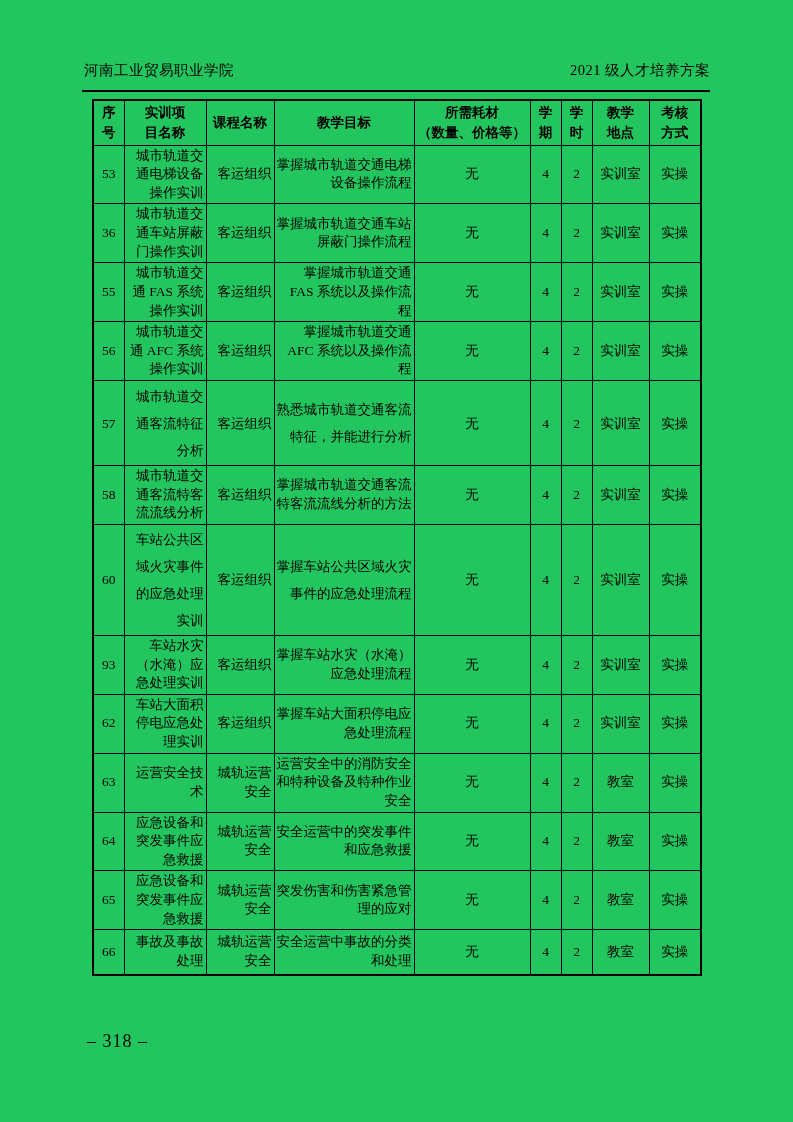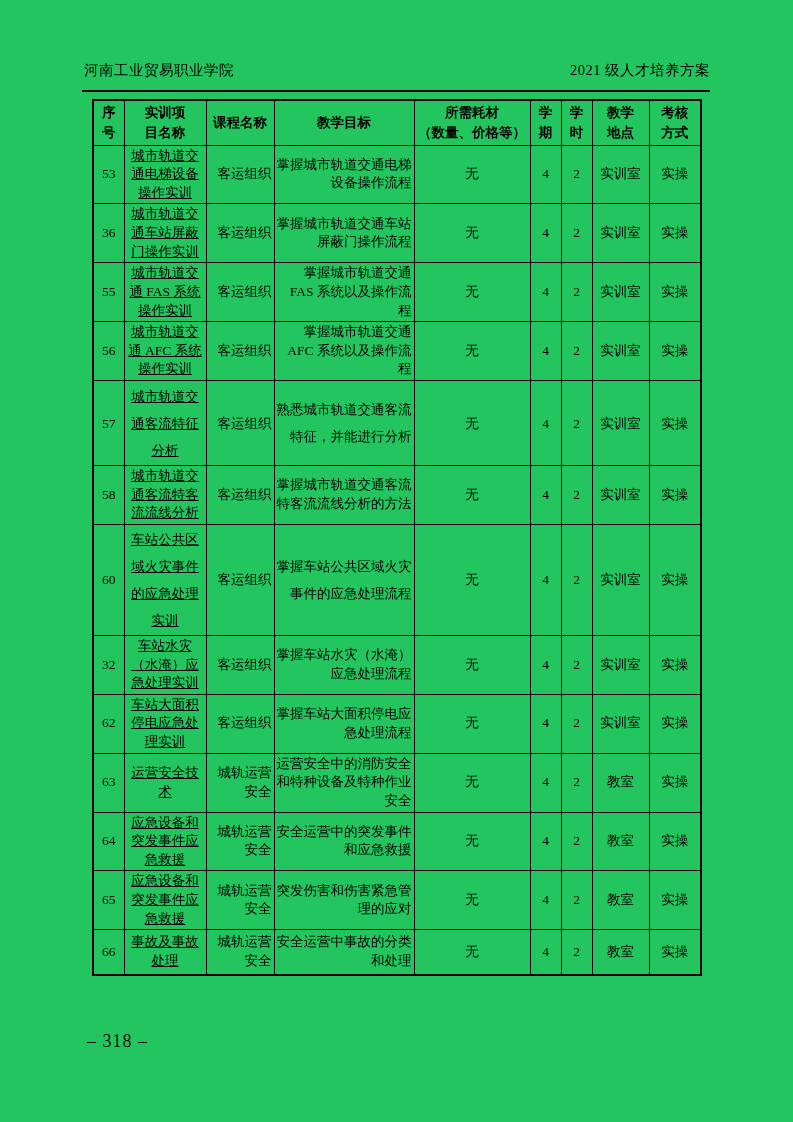--- a/index.html
+++ b/index.html
@@ -57,21 +57,21 @@
     text-align: center;
     padding: 1px;
   }
   .training-table thead tr { height: 45px; }
   .training-table td {
     line-height: 1.38;
     padding: 1px 2px;
   }
   .col-no, .col-materials, .col-semester, .col-hours,
   .col-location, .col-assessment { text-align: center; }
-  .col-project { text-align: center; padding: 1px 1px 1px 2px; text-decoration: underline; }
+  .col-project { text-align: right; padding: 1px 1px 1px 2px; }
   .col-course { text-align: right; padding-left: 5px; }
   .col-objective { text-align: right; padding-left: 4px; }
 
   
   tr.row-53 { height: 58px; }
   tr.row-54 { height: 55px; }
   tr.row-55 { height: 56px; }
   tr.row-56 { height: 56px; }
   tr.row-57 { height: 85px; }
   tr.row-58 { height: 57px; }
@@ -209,21 +209,21 @@
           <td class="col-project">车站公共区域火灾事件的应急处理实训</td>
           <td class="col-course">客运组织</td>
           <td class="col-objective">掌握车站公共区域火灾事件的应急处理流程</td>
           <td class="col-materials">无</td>
           <td class="col-semester">4</td>
           <td class="col-hours">2</td>
           <td class="col-location">实训室</td>
           <td class="col-assessment">实操</td>
         </tr>
         <tr class="row-61">
-          <td class="col-no">32</td>
+          <td class="col-no">93</td>
           <td class="col-project">车站水灾（水淹）应急处理实训</td>
           <td class="col-course">客运组织</td>
           <td class="col-objective">掌握车站水灾（水淹）应急处理流程</td>
           <td class="col-materials">无</td>
           <td class="col-semester">4</td>
           <td class="col-hours">2</td>
           <td class="col-location">实训室</td>
           <td class="col-assessment">实操</td>
         </tr>
         <tr class="row-62">

